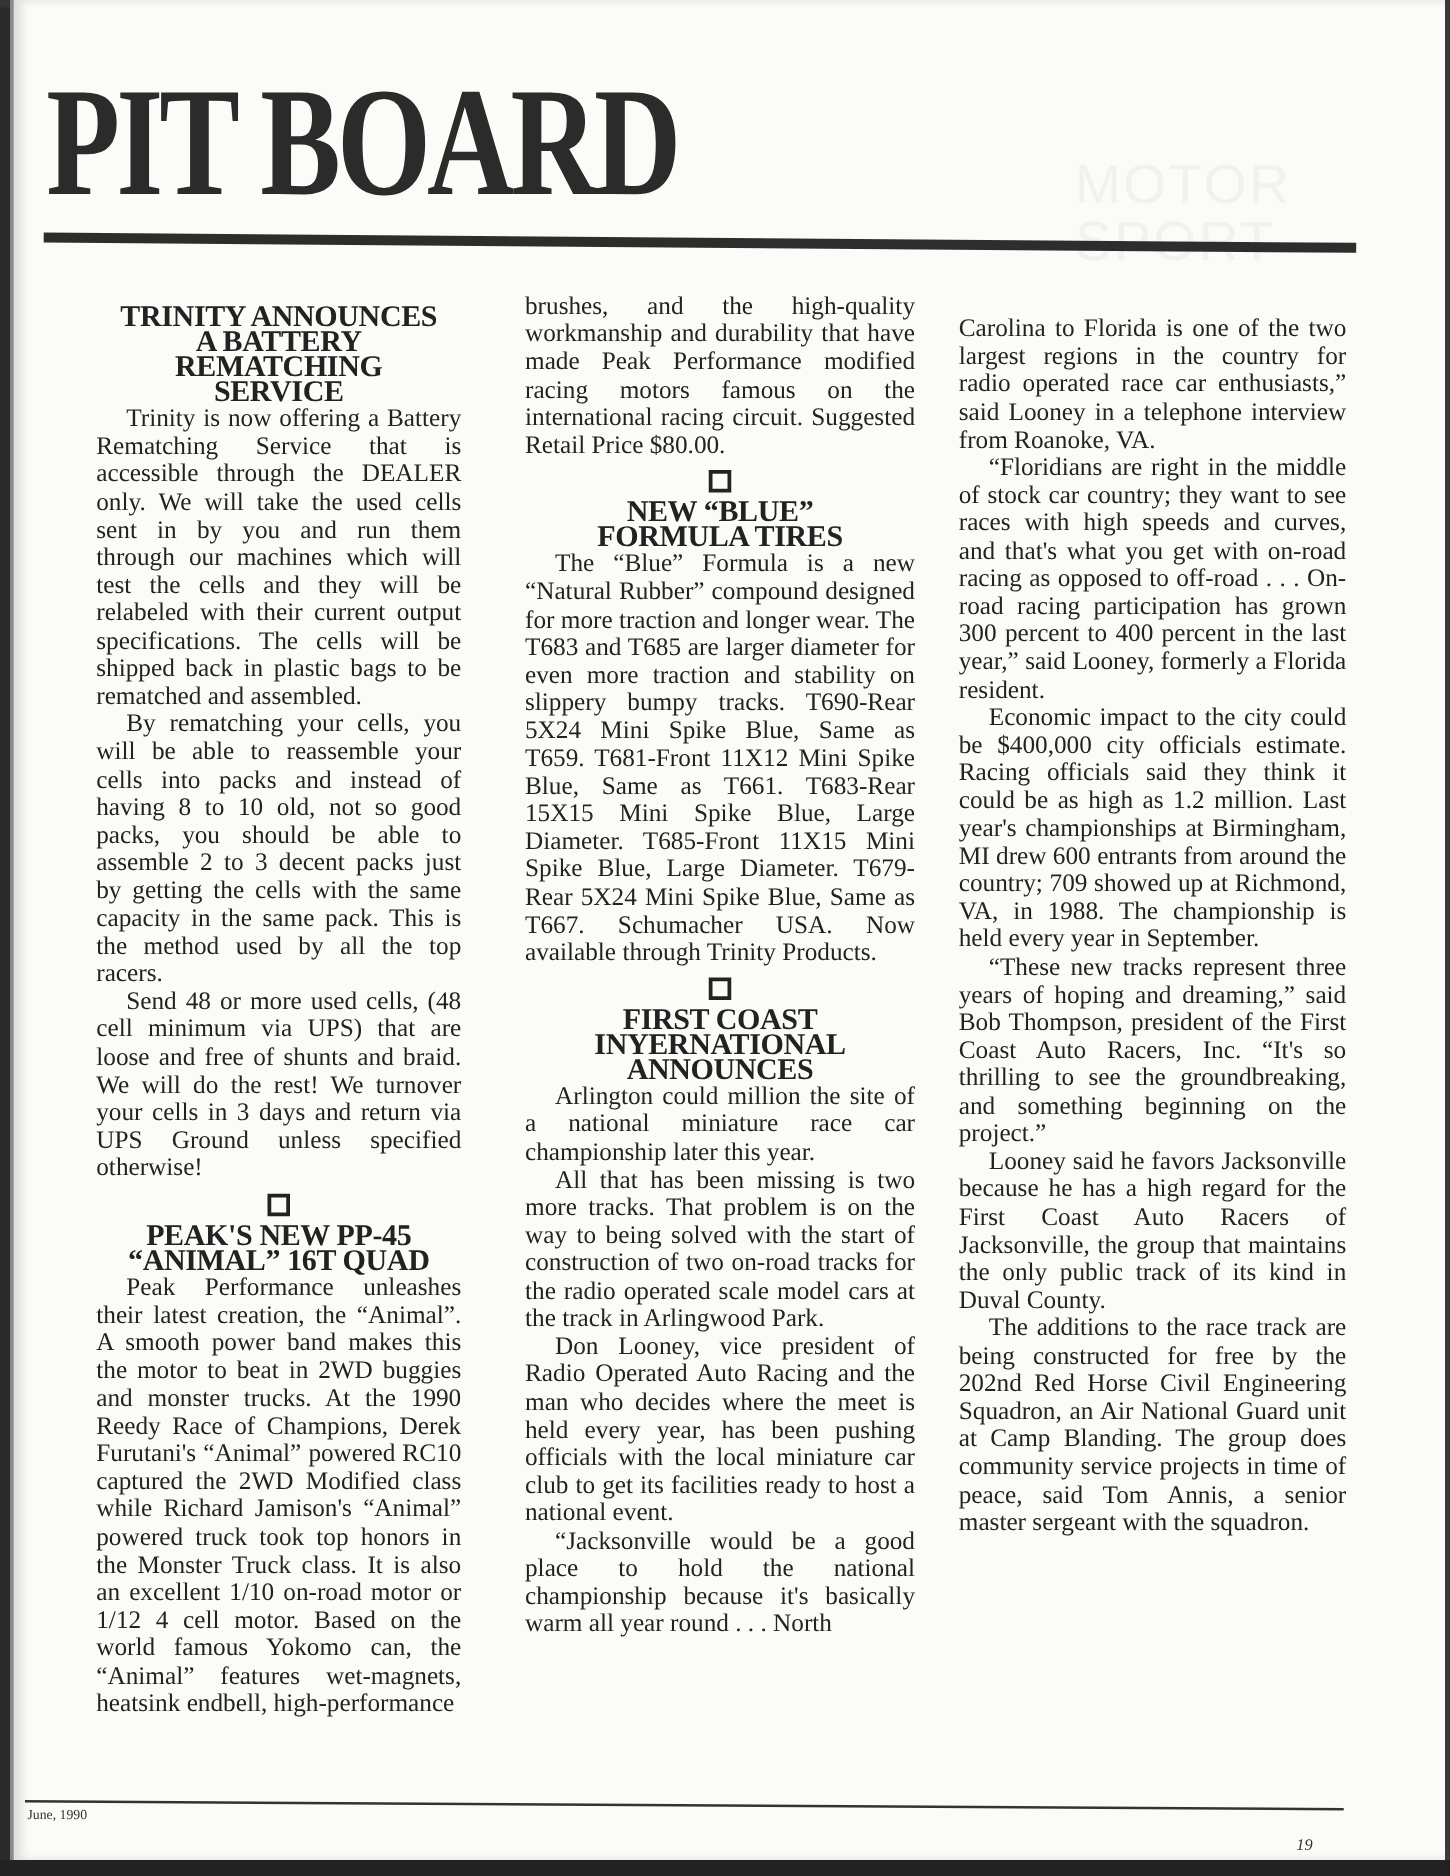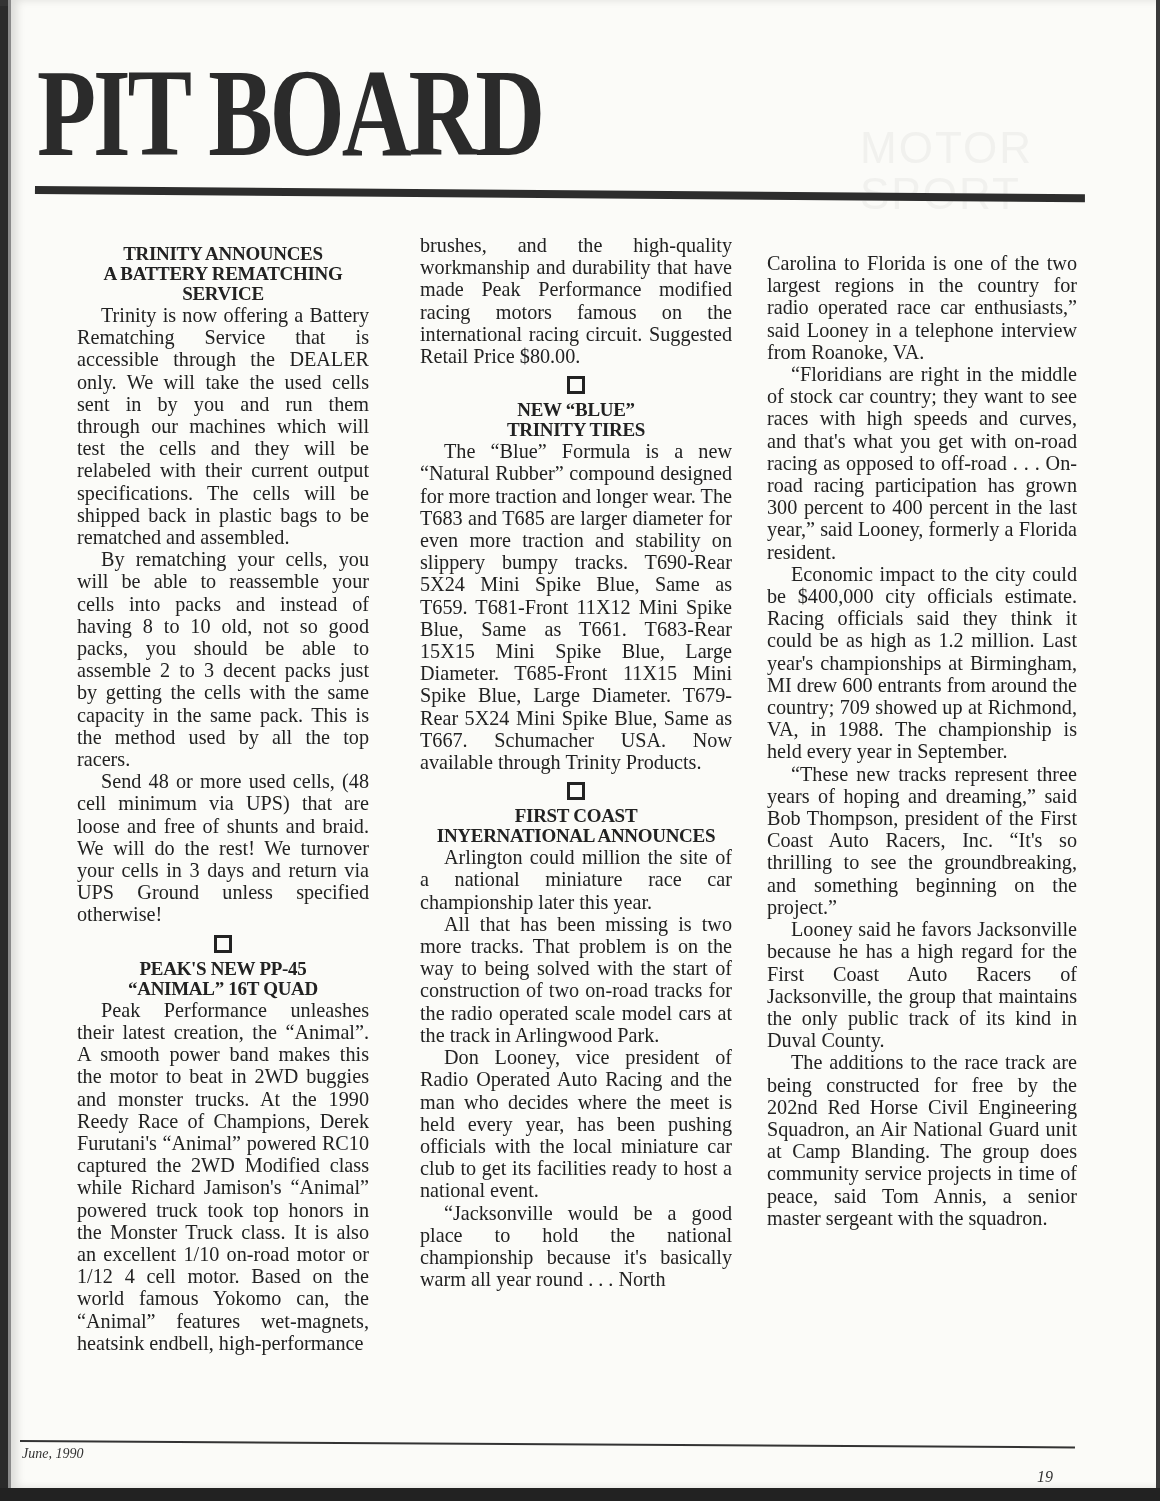--- a/index.html
+++ b/index.html
@@ -38,38 +38,38 @@
       background: #2d2d2d; transform: rotate(0.45deg); transform-origin: left top;
     }
     .col {
       position: absolute; top: 244px; width: 292px;
       font-size: 20.2px; line-height: 22.2px; text-align: justify;
     }
     .col1 { left: 77px; }
     .col2 { left: 420px; width: 312px; top: 234px; }
     .col3 { left: 767px; width: 310px; top: 252px; }
     .head {
-      font-weight: bold; text-align: center; font-size: 19px; line-height: 20px;
+      font-weight: bold; text-align: center; font-size: 24px; line-height: 20px;
       margin: 0; letter-spacing: -0.3px;
     }
     .para { margin: 0; text-indent: 24px; }
     .para.cont { text-indent: 0; }
     .bullet {
       display: block; width: 12px; height: 12px; margin: 9px auto 6px auto;
       border: 3px solid #222; background: #fbfbf8;
     }
     .rule-bottom {
       position: absolute; left: 20px; top: 1440px; width: 1055px; height: 2px;
       background: #333; transform: rotate(0.35deg); transform-origin: left top;
     }
     .footer-left {
-      position: absolute; left: 22px; top: 1446px; font-style: italic; font-size: 14px; color: #333;
+      position: absolute; left: 22px; top: 1446px; font-size: 11px; color: #333;
     }
     .footer-right {
-      position: absolute; left: 1037px; top: 1468px; font-style: italic; font-size: 16px; color: #333;
+      position: absolute; left: 1037px; top: 1468px; font-style: italic; font-size: 13px; color: #333;
     }
     .bottom-bar {
       position: absolute; left: 0; top: 1488px; width: 1160px; height: 13px; background: #222;
     }
   </style>
 </head>
 <body>
 
 <div class="top-edge"></div>
 <div class="page">
@@ -103,21 +103,21 @@
     <p class="para">Peak Performance unleashes their latest creation, the “Animal”. A smooth power band makes this the motor to beat in 2WD buggies and monster trucks. At the 1990 Reedy Race of Champions, Derek Furutani's “Animal” powered RC10 captured the 2WD Modified class while Richard Jamison's “Animal” powered truck took top honors in the Monster Truck class. It is also an excellent 1/10 on-road motor or 1/12 4 cell motor. Based on the world famous Yokomo can, the “Animal” features wet-magnets, heatsink endbell, high-performance</p>
   </div>
 </div>
 
 <div class="col col2">
   <p class="para cont">brushes, and the high-quality workmanship and durability that have made Peak Performance modified racing motors famous on the international racing circuit. Suggested Retail Price $80.00.</p>
   <span class="bullet"></span>
   <div>
     <h2 class="head">
       <div>NEW “BLUE”</div>
-      <div>TRINITY TIRES</div>
+      <div>FORMULA TIRES</div>
     </h2>
     <p class="para">The “Blue” Formula is a new “Natural Rubber” compound designed for more traction and longer wear. The T683 and T685 are larger diameter for even more traction and stability on slippery bumpy tracks. T690-Rear 5X24 Mini Spike Blue, Same as T659. T681-Front 11X12 Mini Spike Blue, Same as T661. T683-Rear 15X15 Mini Spike Blue, Large Diameter. T685-Front 11X15 Mini Spike Blue, Large Diameter. T679-Rear 5X24 Mini Spike Blue, Same as T667. Schumacher USA. Now available through Trinity Products.</p>
   </div>
   <span class="bullet"></span>
   <div>
     <h2 class="head">
       <div>FIRST COAST</div>
       <div>INYERNATIONAL ANNOUNCES</div>
     </h2>
     <p class="para">Arlington could million the site of a national miniature race car championship later this year.</p>

